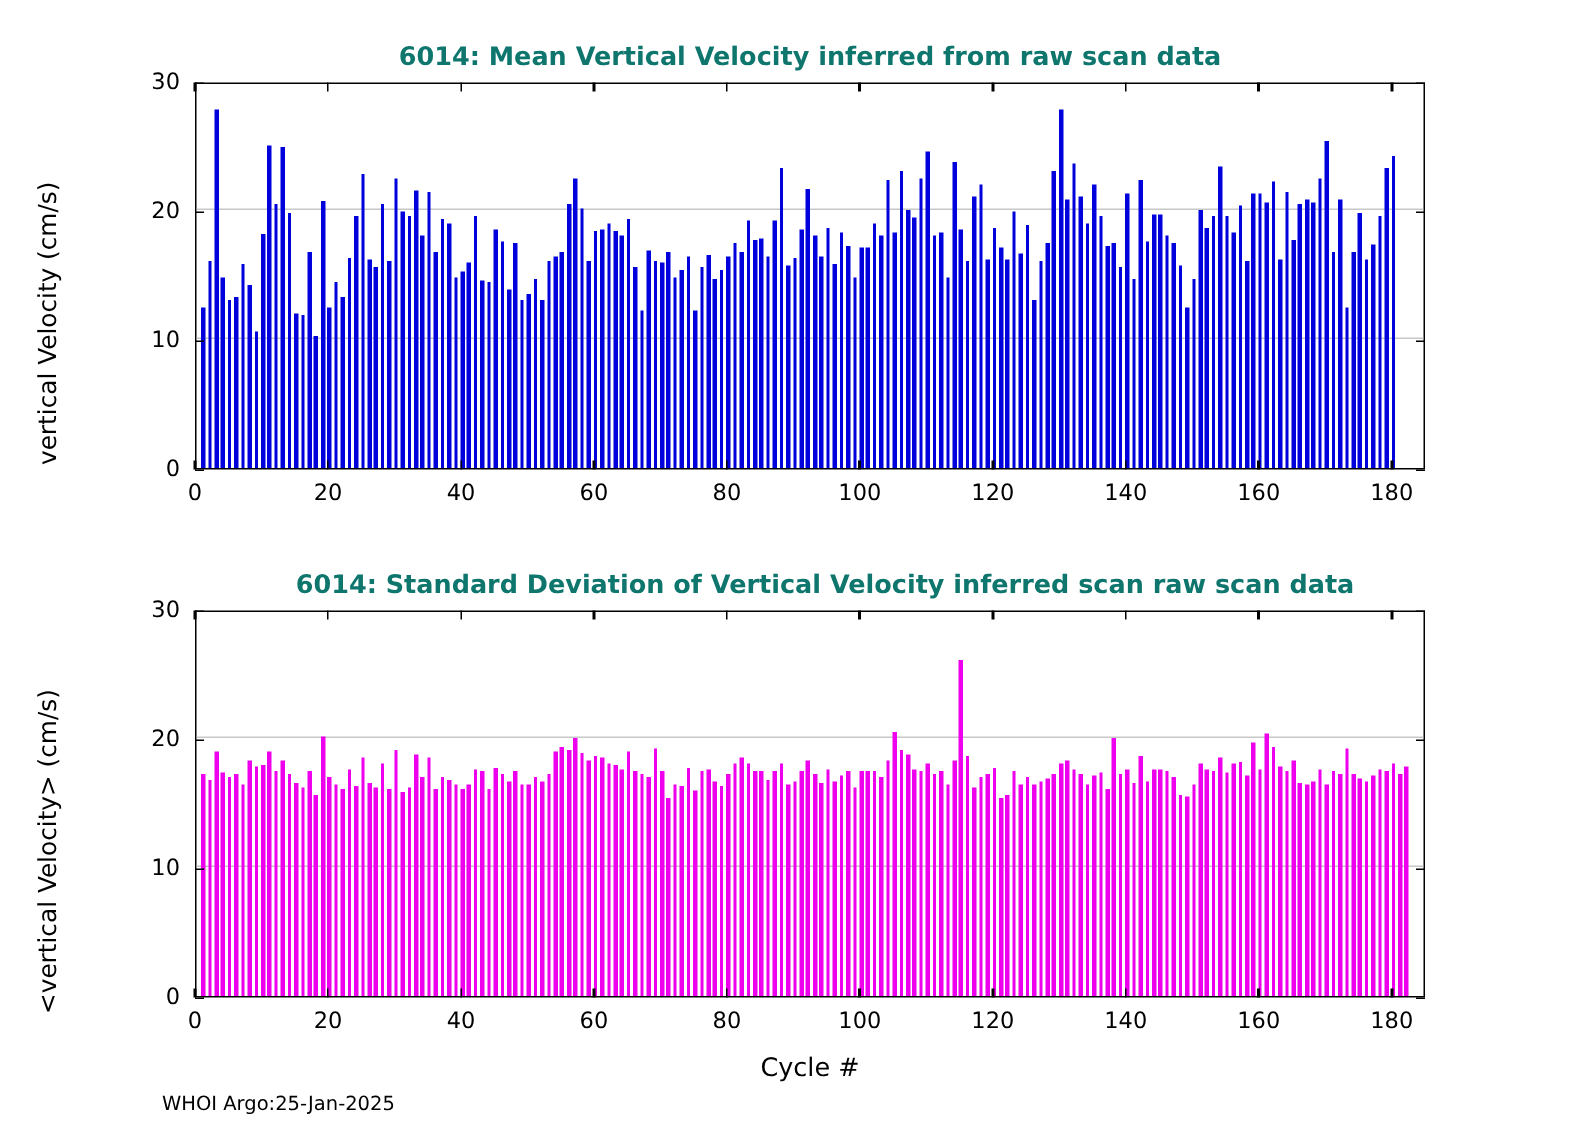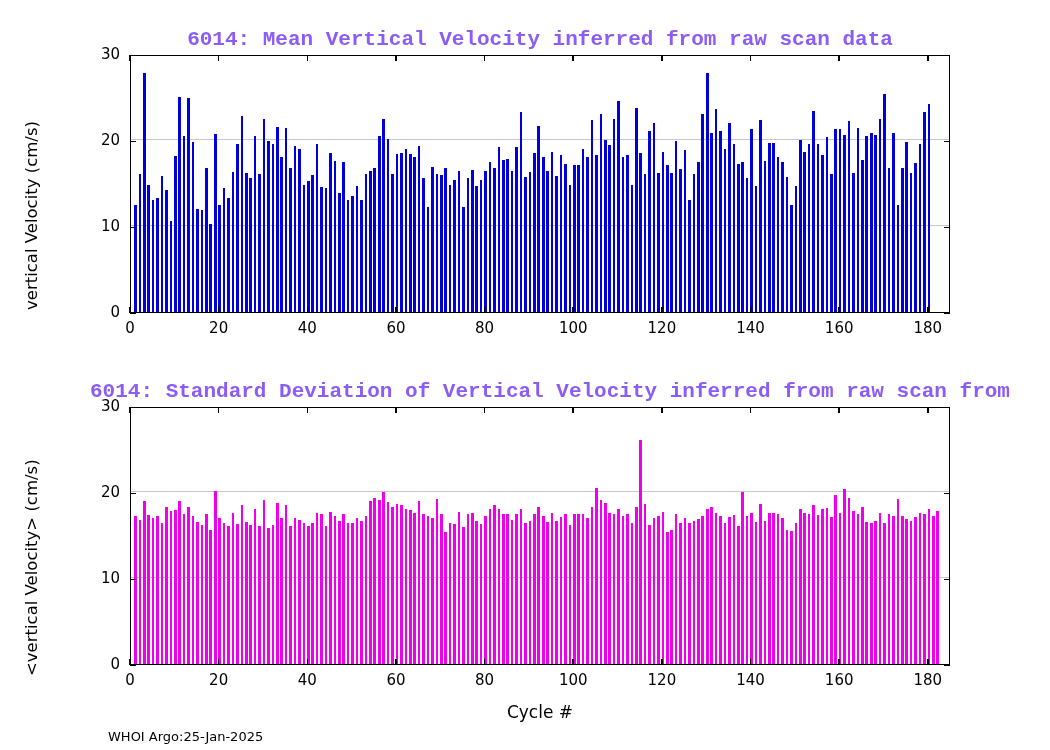--- a/index.html
+++ b/index.html
@@ -4,25 +4,24 @@
 <style>
   html,body{margin:0;padding:0;}
   body{width:1050px;height:750px;background:#ffffff;font-family:"DejaVu Sans",sans-serif;overflow:hidden;}
   .page{position:relative;width:1050px;height:750px;}
 
   .panel{position:absolute;}
 
   .plot-title{
     position:absolute;
     font-weight:bold;
-    font-size:21px;
-    color:#8b5cf6;
+    font-size:17px;
+    color:#0f766e;
     white-space:nowrap;
     text-align:center;
-    font-family:Liberation Mono, monospace;
   }
 
   .axes{
     position:absolute;
     border:1.2px solid #000;
     box-sizing:border-box;
     background:#fff;
     overflow:hidden;
   }
   .gridline{
@@ -324,21 +323,21 @@
         <div class="tick-mark" style="left: 838.439px; top: 55px; width: 1.5px; height: 6px;"></div>
         <div class="xtick-label" style="left: 897.838px; top: 319px; width: 60px;">180</div>
         <div class="tick-mark" style="left: 927.088px; top: 307px; width: 1.5px; height: 6px;"></div>
         <div class="tick-mark" style="left: 927.088px; top: 55px; width: 1.5px; height: 6px;"></div>
       </div>
 
     <div class="ylabel" style="left:22px;top:310px;">vertical Velocity (cm/s)</div>
   </div>
 
   <div class="panel">
-    <div class="plot-title" id="title2" style="left:70px;top:380px;width:960px;">6014: Standard Deviation of Vertical Velocity inferred from raw scan from</div>
+    <div class="plot-title" id="title2" style="left:70px;top:380px;width:960px;">6014: Standard Deviation of Vertical Velocity inferred scan raw scan data</div>
 
     <div class="axes" id="axes2" style="left:130px;top:407px;width:820px;height:258px;">
       <div class="bars" id="bars2">
           <div class="gridline" style="bottom: 86px;"></div>
           <div class="gridline" style="bottom: 172px;"></div>
           <div class="bar" style="left: 3.13243px; width: 2.6px; height: 147.92px; background: rgb(238, 0, 238);"></div>
           <div class="bar" style="left: 7.56486px; width: 2.6px; height: 144.48px; background: rgb(238, 0, 238);"></div>
           <div class="bar" style="left: 11.9973px; width: 2.6px; height: 163.4px; background: rgb(238, 0, 238);"></div>
           <div class="bar" style="left: 16.4297px; width: 2.6px; height: 148.78px; background: rgb(238, 0, 238);"></div>
           <div class="bar" style="left: 20.8622px; width: 2.6px; height: 146.2px; background: rgb(238, 0, 238);"></div>

